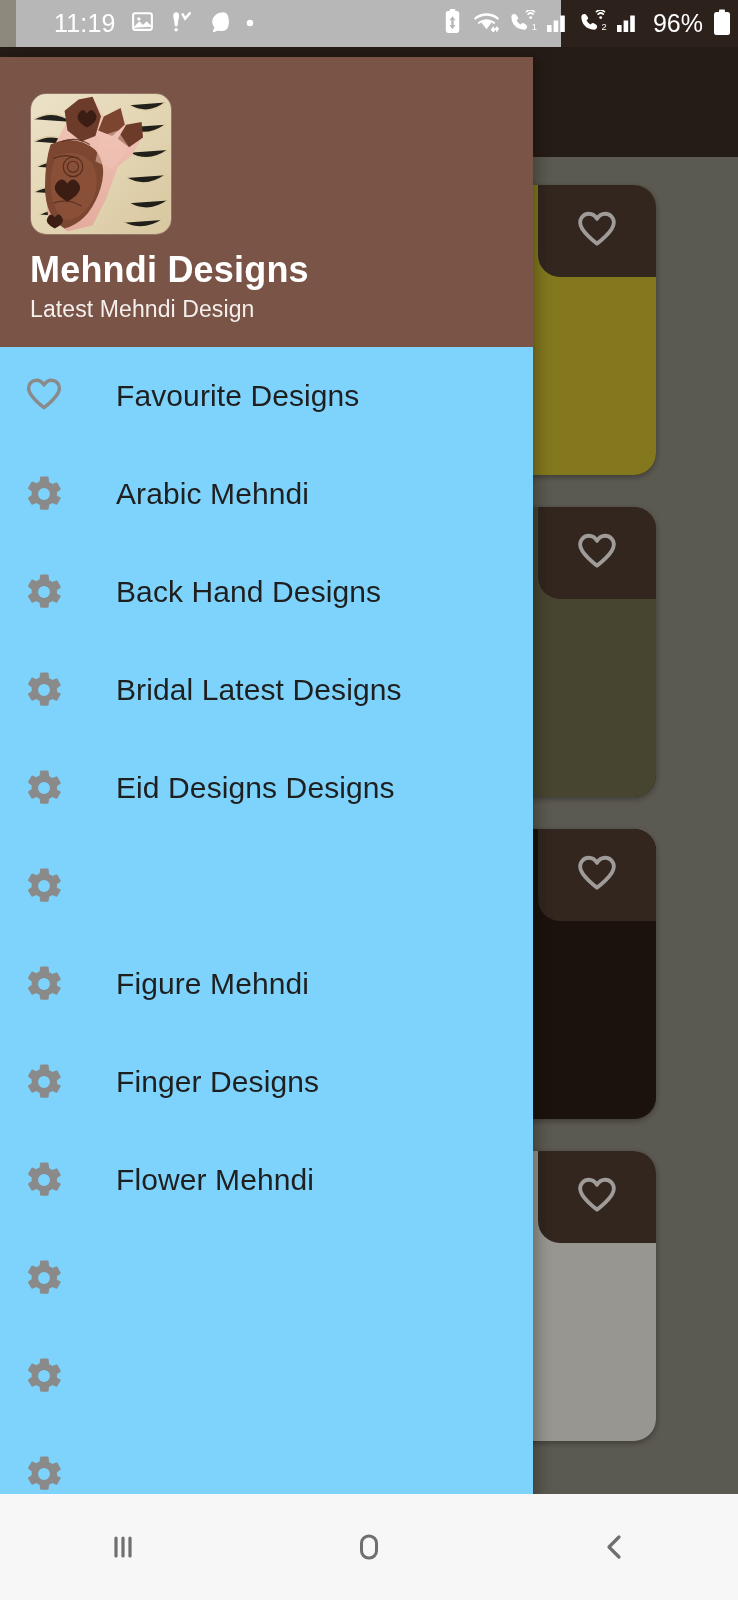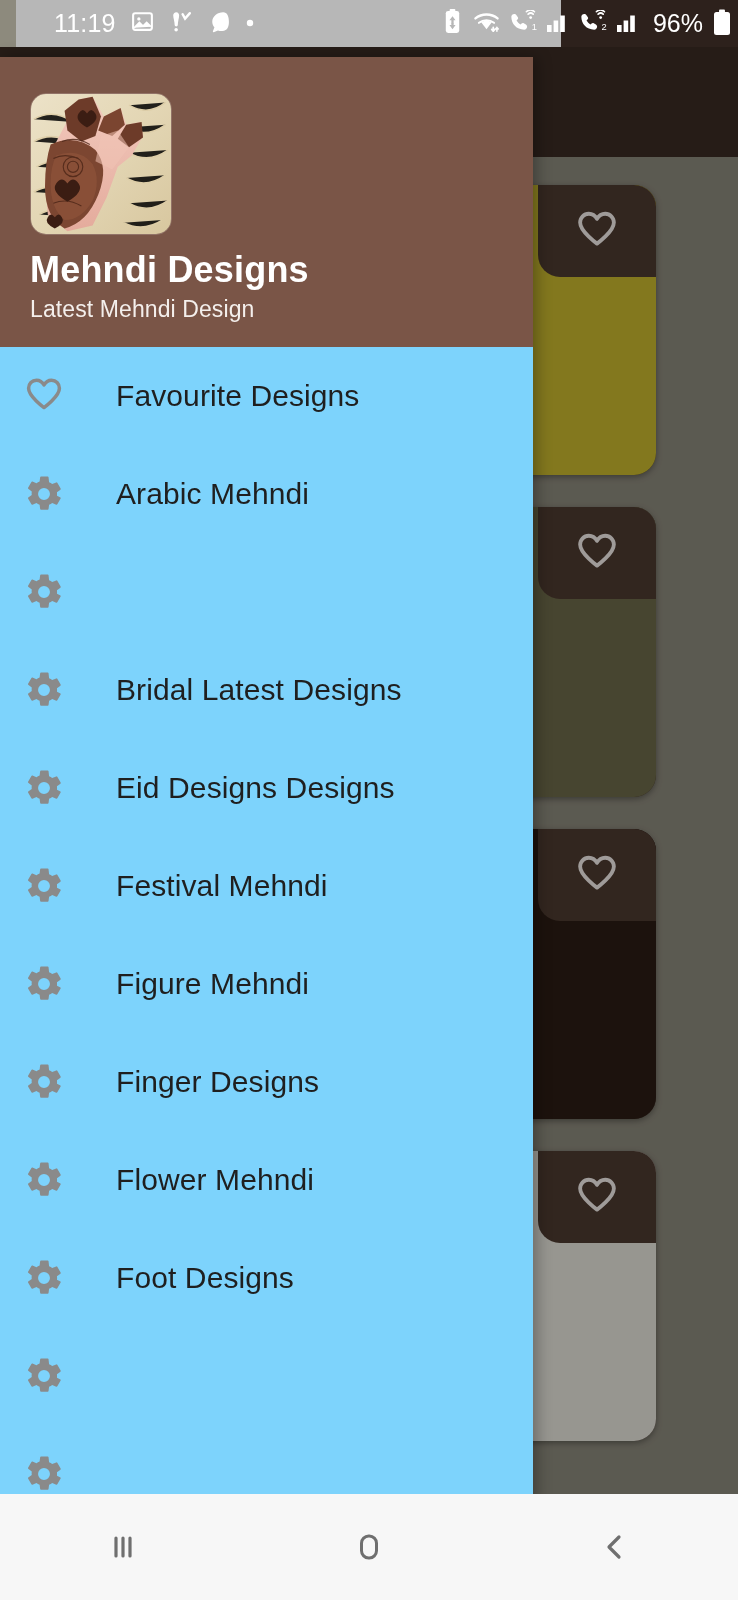--- a/index.html
+++ b/index.html
@@ -359,20 +359,21 @@
             </svg>
           </span>
           <span class="di-label">Arabic Mehndi</span>
         </div>
         <div class="drawer-item">
           <span class="di-icon">
             <svg viewBox="0 0 24 24" style="width:42px;height:42px">
               <path fill="#8a8a8a" d="M19.4 13a7.8 7.8 0 0 0 0-2l2-1.5a.5.5 0 0 0 .1-.6l-1.9-3.3a.5.5 0 0 0-.6-.2l-2.3.9a7.6 7.6 0 0 0-1.8-1L14.6 2.4a.5.5 0 0 0-.5-.4h-3.8a.5.5 0 0 0-.5.4L9.5 4.8a7.6 7.6 0 0 0-1.8 1l-2.3-.9a.5.5 0 0 0-.6.2L2.9 8.4a.5.5 0 0 0 .1.6l2 1.5a7.8 7.8 0 0 0 0 2l-2 1.5a.5.5 0 0 0-.1.6l1.9 3.3a.5.5 0 0 0 .6.2l2.3-.9a7.6 7.6 0 0 0 1.8 1l.3 2.4a.5.5 0 0 0 .5.4h3.8a.5.5 0 0 0 .5-.4l.3-2.4a7.6 7.6 0 0 0 1.8-1l2.3.9a.5.5 0 0 0 .6-.2l1.9-3.3a.5.5 0 0 0-.1-.6zM12 15.4A3.4 3.4 0 1 1 15.4 12 3.4 3.4 0 0 1 12 15.4z"></path>
             </svg>
           </span>
+          <span class="di-label">Back Hand Designs</span>
         </div>
         <div class="drawer-item">
           <span class="di-icon">
             <svg viewBox="0 0 24 24" style="width:42px;height:42px">
               <path fill="#8a8a8a" d="M19.4 13a7.8 7.8 0 0 0 0-2l2-1.5a.5.5 0 0 0 .1-.6l-1.9-3.3a.5.5 0 0 0-.6-.2l-2.3.9a7.6 7.6 0 0 0-1.8-1L14.6 2.4a.5.5 0 0 0-.5-.4h-3.8a.5.5 0 0 0-.5.4L9.5 4.8a7.6 7.6 0 0 0-1.8 1l-2.3-.9a.5.5 0 0 0-.6.2L2.9 8.4a.5.5 0 0 0 .1.6l2 1.5a7.8 7.8 0 0 0 0 2l-2 1.5a.5.5 0 0 0-.1.6l1.9 3.3a.5.5 0 0 0 .6.2l2.3-.9a7.6 7.6 0 0 0 1.8 1l.3 2.4a.5.5 0 0 0 .5.4h3.8a.5.5 0 0 0 .5-.4l.3-2.4a7.6 7.6 0 0 0 1.8-1l2.3.9a.5.5 0 0 0 .6-.2l1.9-3.3a.5.5 0 0 0-.1-.6zM12 15.4A3.4 3.4 0 1 1 15.4 12 3.4 3.4 0 0 1 12 15.4z"></path>
             </svg>
           </span>
           <span class="di-label">Bridal Latest Designs</span>
         </div>
         <div class="drawer-item">
@@ -382,21 +383,20 @@
             </svg>
           </span>
           <span class="di-label">Eid Designs Designs</span>
         </div>
         <div class="drawer-item">
           <span class="di-icon">
             <svg viewBox="0 0 24 24" style="width:42px;height:42px">
               <path fill="#8a8a8a" d="M19.4 13a7.8 7.8 0 0 0 0-2l2-1.5a.5.5 0 0 0 .1-.6l-1.9-3.3a.5.5 0 0 0-.6-.2l-2.3.9a7.6 7.6 0 0 0-1.8-1L14.6 2.4a.5.5 0 0 0-.5-.4h-3.8a.5.5 0 0 0-.5.4L9.5 4.8a7.6 7.6 0 0 0-1.8 1l-2.3-.9a.5.5 0 0 0-.6.2L2.9 8.4a.5.5 0 0 0 .1.6l2 1.5a7.8 7.8 0 0 0 0 2l-2 1.5a.5.5 0 0 0-.1.6l1.9 3.3a.5.5 0 0 0 .6.2l2.3-.9a7.6 7.6 0 0 0 1.8 1l.3 2.4a.5.5 0 0 0 .5.4h3.8a.5.5 0 0 0 .5-.4l.3-2.4a7.6 7.6 0 0 0 1.8-1l2.3.9a.5.5 0 0 0 .6-.2l1.9-3.3a.5.5 0 0 0-.1-.6zM12 15.4A3.4 3.4 0 1 1 15.4 12 3.4 3.4 0 0 1 12 15.4z"></path>
             </svg>
           </span>
-          <span class="di-label">Festival Mehndi</span>
         </div>
         <div class="drawer-item">
           <span class="di-icon">
             <svg viewBox="0 0 24 24" style="width:42px;height:42px">
               <path fill="#8a8a8a" d="M19.4 13a7.8 7.8 0 0 0 0-2l2-1.5a.5.5 0 0 0 .1-.6l-1.9-3.3a.5.5 0 0 0-.6-.2l-2.3.9a7.6 7.6 0 0 0-1.8-1L14.6 2.4a.5.5 0 0 0-.5-.4h-3.8a.5.5 0 0 0-.5.4L9.5 4.8a7.6 7.6 0 0 0-1.8 1l-2.3-.9a.5.5 0 0 0-.6.2L2.9 8.4a.5.5 0 0 0 .1.6l2 1.5a7.8 7.8 0 0 0 0 2l-2 1.5a.5.5 0 0 0-.1.6l1.9 3.3a.5.5 0 0 0 .6.2l2.3-.9a7.6 7.6 0 0 0 1.8 1l.3 2.4a.5.5 0 0 0 .5.4h3.8a.5.5 0 0 0 .5-.4l.3-2.4a7.6 7.6 0 0 0 1.8-1l2.3.9a.5.5 0 0 0 .6-.2l1.9-3.3a.5.5 0 0 0-.1-.6zM12 15.4A3.4 3.4 0 1 1 15.4 12 3.4 3.4 0 0 1 12 15.4z"></path>
             </svg>
           </span>
           <span class="di-label">Figure Mehndi</span>
         </div>
         <div class="drawer-item">
@@ -414,21 +414,20 @@
             </svg>
           </span>
           <span class="di-label">Flower Mehndi</span>
         </div>
         <div class="drawer-item">
           <span class="di-icon">
             <svg viewBox="0 0 24 24" style="width:42px;height:42px">
               <path fill="#8a8a8a" d="M19.4 13a7.8 7.8 0 0 0 0-2l2-1.5a.5.5 0 0 0 .1-.6l-1.9-3.3a.5.5 0 0 0-.6-.2l-2.3.9a7.6 7.6 0 0 0-1.8-1L14.6 2.4a.5.5 0 0 0-.5-.4h-3.8a.5.5 0 0 0-.5.4L9.5 4.8a7.6 7.6 0 0 0-1.8 1l-2.3-.9a.5.5 0 0 0-.6.2L2.9 8.4a.5.5 0 0 0 .1.6l2 1.5a7.8 7.8 0 0 0 0 2l-2 1.5a.5.5 0 0 0-.1.6l1.9 3.3a.5.5 0 0 0 .6.2l2.3-.9a7.6 7.6 0 0 0 1.8 1l.3 2.4a.5.5 0 0 0 .5.4h3.8a.5.5 0 0 0 .5-.4l.3-2.4a7.6 7.6 0 0 0 1.8-1l2.3.9a.5.5 0 0 0 .6-.2l1.9-3.3a.5.5 0 0 0-.1-.6zM12 15.4A3.4 3.4 0 1 1 15.4 12 3.4 3.4 0 0 1 12 15.4z"></path>
             </svg>
           </span>
-          <span class="di-label">Foot Designs</span>
         </div>
         <div class="drawer-item">
           <span class="di-icon">
             <svg viewBox="0 0 24 24" style="width:42px;height:42px">
               <path fill="#8a8a8a" d="M19.4 13a7.8 7.8 0 0 0 0-2l2-1.5a.5.5 0 0 0 .1-.6l-1.9-3.3a.5.5 0 0 0-.6-.2l-2.3.9a7.6 7.6 0 0 0-1.8-1L14.6 2.4a.5.5 0 0 0-.5-.4h-3.8a.5.5 0 0 0-.5.4L9.5 4.8a7.6 7.6 0 0 0-1.8 1l-2.3-.9a.5.5 0 0 0-.6.2L2.9 8.4a.5.5 0 0 0 .1.6l2 1.5a7.8 7.8 0 0 0 0 2l-2 1.5a.5.5 0 0 0-.1.6l1.9 3.3a.5.5 0 0 0 .6.2l2.3-.9a7.6 7.6 0 0 0 1.8 1l.3 2.4a.5.5 0 0 0 .5.4h3.8a.5.5 0 0 0 .5-.4l.3-2.4a7.6 7.6 0 0 0 1.8-1l2.3.9a.5.5 0 0 0 .6-.2l1.9-3.3a.5.5 0 0 0-.1-.6zM12 15.4A3.4 3.4 0 1 1 15.4 12 3.4 3.4 0 0 1 12 15.4z"></path>
             </svg>
           </span>
         </div>
         <div class="drawer-item">
           <span class="di-icon">

